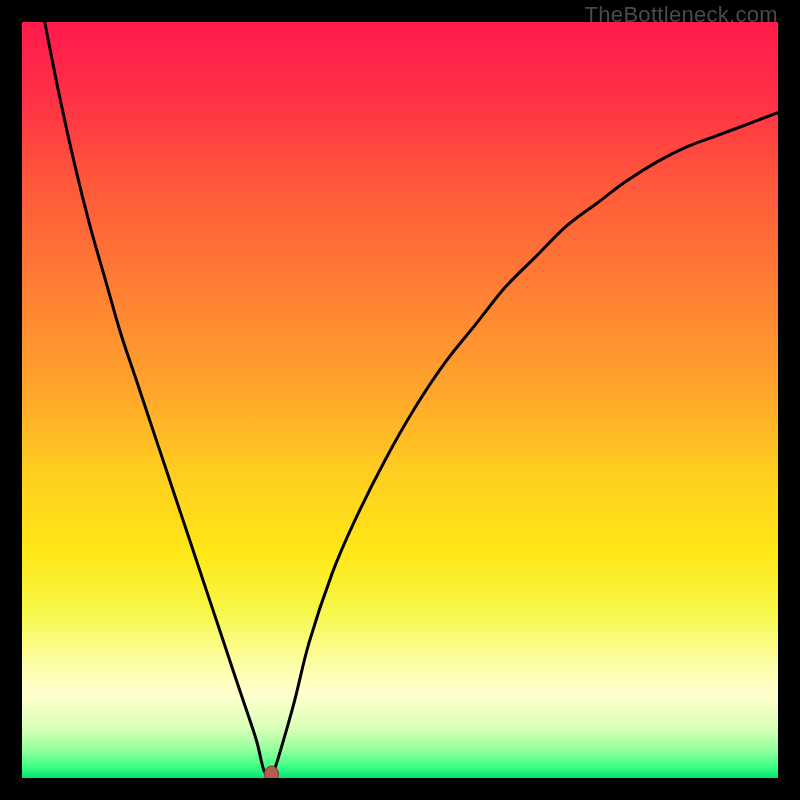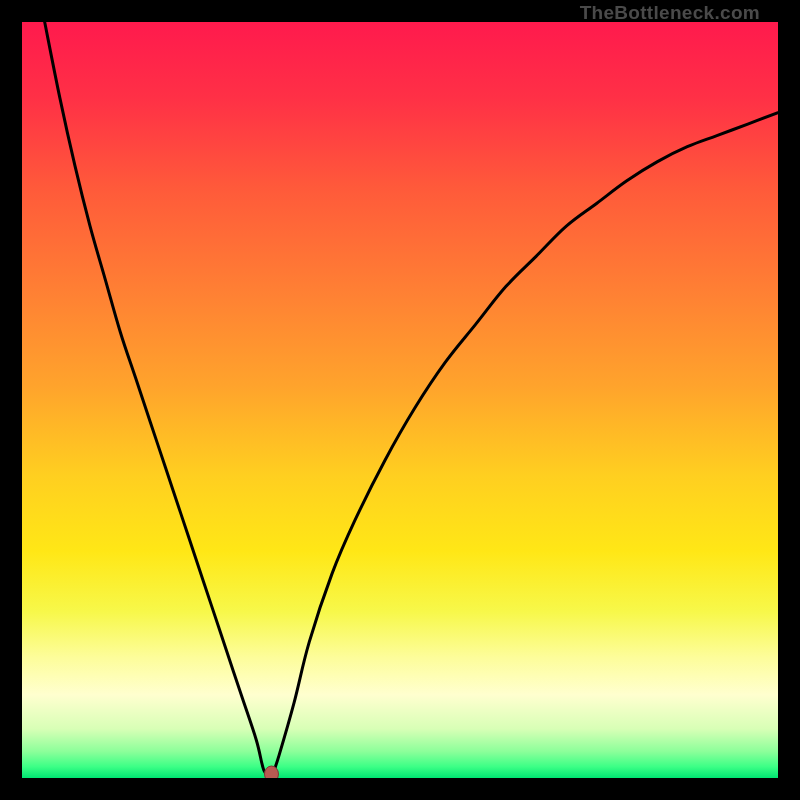--- a/index.html
+++ b/index.html
@@ -13,24 +13,24 @@
   }
   .stage {
     position: relative;
     width: 800px;
     height: 800px;
     background: #000;
   }
   .watermark {
     position: absolute;
     top: 2px;
-    right: 40px;
+    right: 22px;
     color: #4a4a4a;
-    font-size: 19px;
-    font-weight: 700;
+    font-size: 22px;
+    font-weight: 400;
     letter-spacing: 0.3px;
     z-index: 30;
     user-select: none;
   }
   .plot-wrap {
     position: absolute;
     left: 22px;
     top: 22px;
     width: 756px;
     height: 756px;

